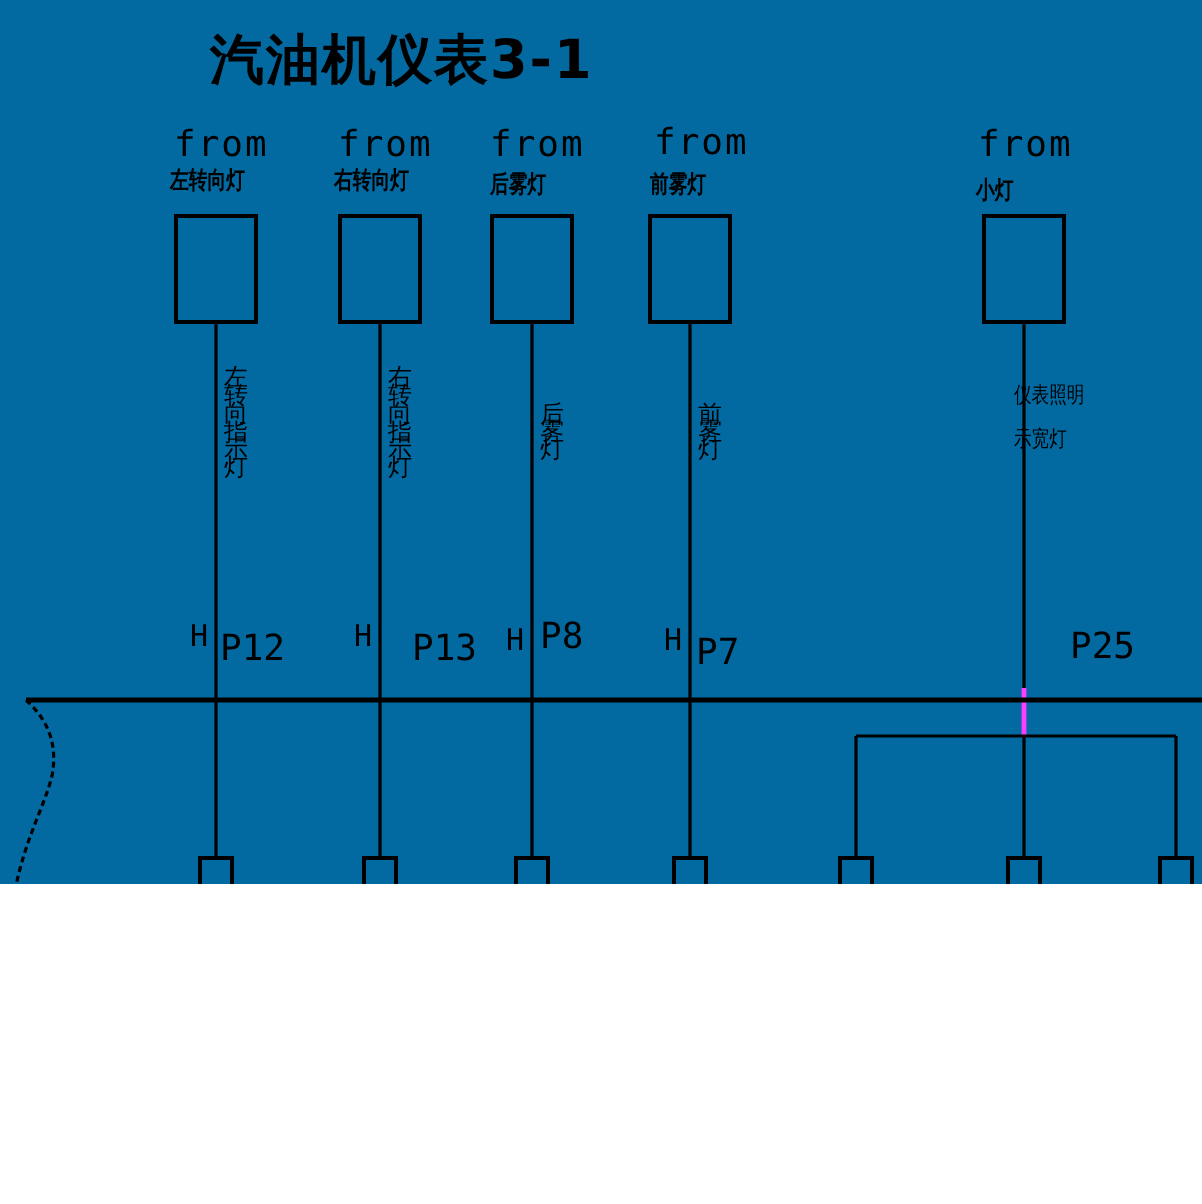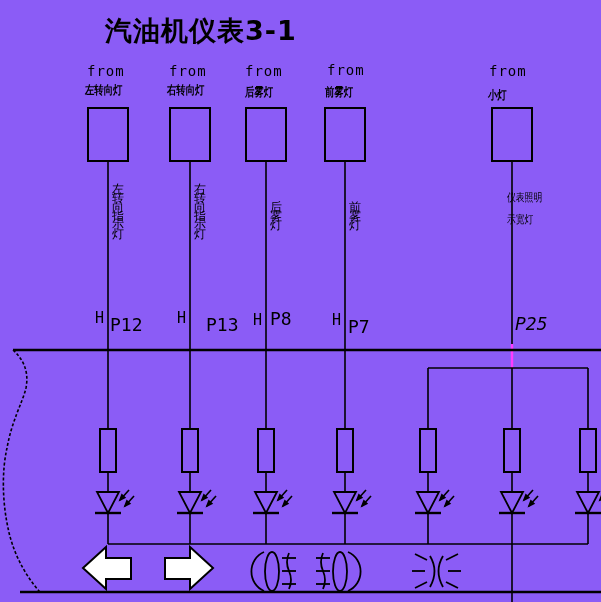--- a/index.html
+++ b/index.html
@@ -1,21 +1,21 @@
 <!DOCTYPE html>
 <html><head>
 <meta charset="utf-8">
 <style>
   html,body{margin:0;padding:0;background:#fff;}
-  #stage{position:relative;width:601px;height:602px;background:#8b5cf6;overflow:hidden;
+  #stage{position:relative;width:601px;height:442px;background:#0369a1;overflow:hidden;
          font-family:"DejaVu Sans",sans-serif;color:#000;}
   #lineart{position:absolute;left:0;top:0;}
   .txt{position:absolute;white-space:nowrap;line-height:1;}
   .title{font-size:27px;font-weight:bold;letter-spacing:1px;}
-  .from{font-family:"DejaVu Sans Mono",monospace;font-size:14px;letter-spacing:1px;}
+  .from{font-family:"DejaVu Sans Mono",monospace;font-size:18px;letter-spacing:1px;}
   .src{font-size:12px;transform:scaleX(0.78);transform-origin:left top;font-weight:bold;}
   .hlbl{font-family:"DejaVu Sans Mono",monospace;font-size:15px;width:20px;text-align:right;}
   .port{font-family:"DejaVu Sans Mono",monospace;font-size:18px;letter-spacing:0px;}
   .vlabel{writing-mode:vertical-rl;text-orientation:upright;font-size:12px;letter-spacing:9px;}
   .small2{font-size:11px;transform:scaleX(0.8);transform-origin:left top;}
 </style>
 </head>
 <body>
 
 <div id="stage">
@@ -137,15 +137,15 @@
   <div class="txt from" style="left:327px;top:63px;">from</div>
   <div class="txt src" style="left:325px;top:86px;">前雾灯</div>
   <div class="txt vlabel" style="left:349px;top:191px;">前雾灯</div>
   <div class="txt hlbl" style="left:321px;top:313px;">H</div>
   <div class="txt port" style="left:348px;top:318px;text-align:right;">P7</div>
 
   <div class="txt from" style="left:489px;top:64px;">from</div>
   <div class="txt src" style="left:488px;top:89px;">小灯</div>
   <div class="txt small2" style="left:507px;top:192px;">仪表照明</div>
   <div class="txt small2" style="left:507px;top:214px;">示宽灯</div>
-  <div class="txt port" style="left:515px;top:315px;font-style:italic;">P25</div>
+  <div class="txt port" style="left:535px;top:315px;">P25</div>
 
 </div>
 
 </body></html>

